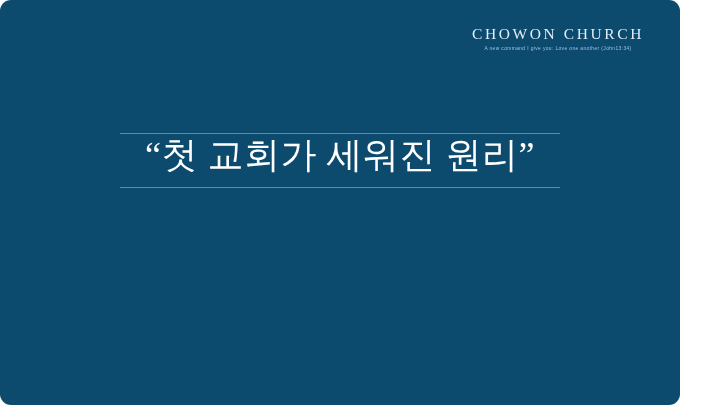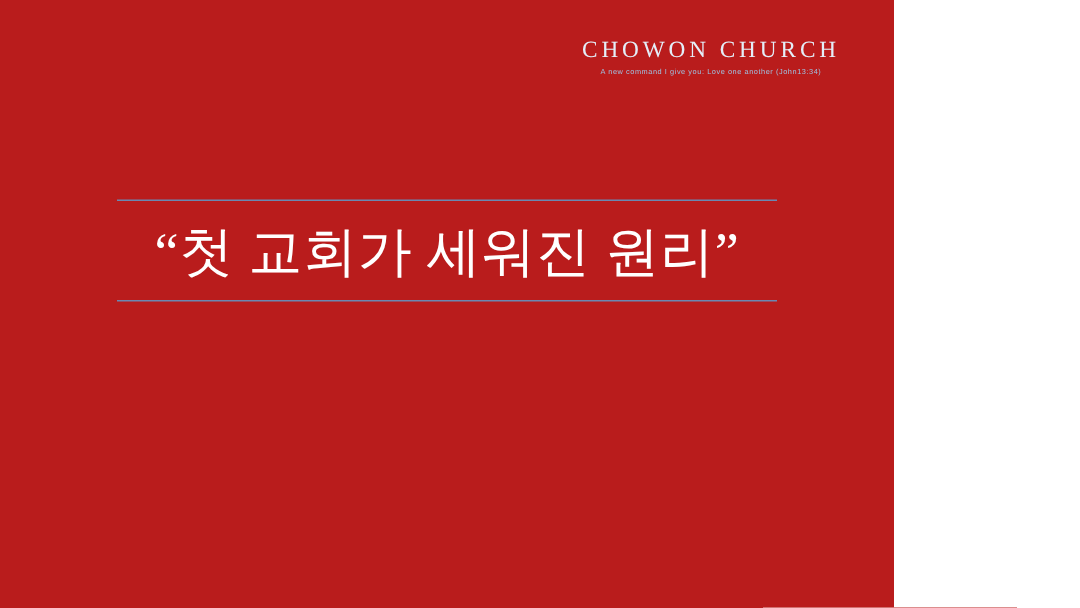--- a/index.html
+++ b/index.html
@@ -7,24 +7,25 @@
     padding: 0;
   }
   body {
     width: 720px;
     height: 405px;
     overflow: hidden;
     font-family: "Liberation Sans", sans-serif;
   }
   #slide {
     position: relative;
-    width: 596px;
+    width: 680px;
     height: 405px;
-    background: #b91c1c;
+    background: #0c4a6e;
     overflow: hidden;
+    border-radius: 11px;
   }
   
   #logo-block {
     position: absolute;
     top: 26px;
     right: 36px;
     text-align: center;
     line-height: 1;
   }
   #logo-name {
@@ -72,21 +73,20 @@
   #divider-top {
     margin-top: 9px;
   }
   #main-title {
     font-family: "Liberation Serif", "DejaVu Serif", serif;
     font-size: 36px;
     font-weight: 400;
     color: #ffffff;
     letter-spacing: 0.5px;
     line-height: 1.18;
-    margin-top: 13px;
     white-space: nowrap;
   }
   #scripture-ref {
     font-family: "Liberation Sans", sans-serif;
     font-size: 15px;
     font-weight: 700;
     color: #ffffff;
     letter-spacing: 0.1px;
     margin-top: 6px;
     white-space: nowrap;

